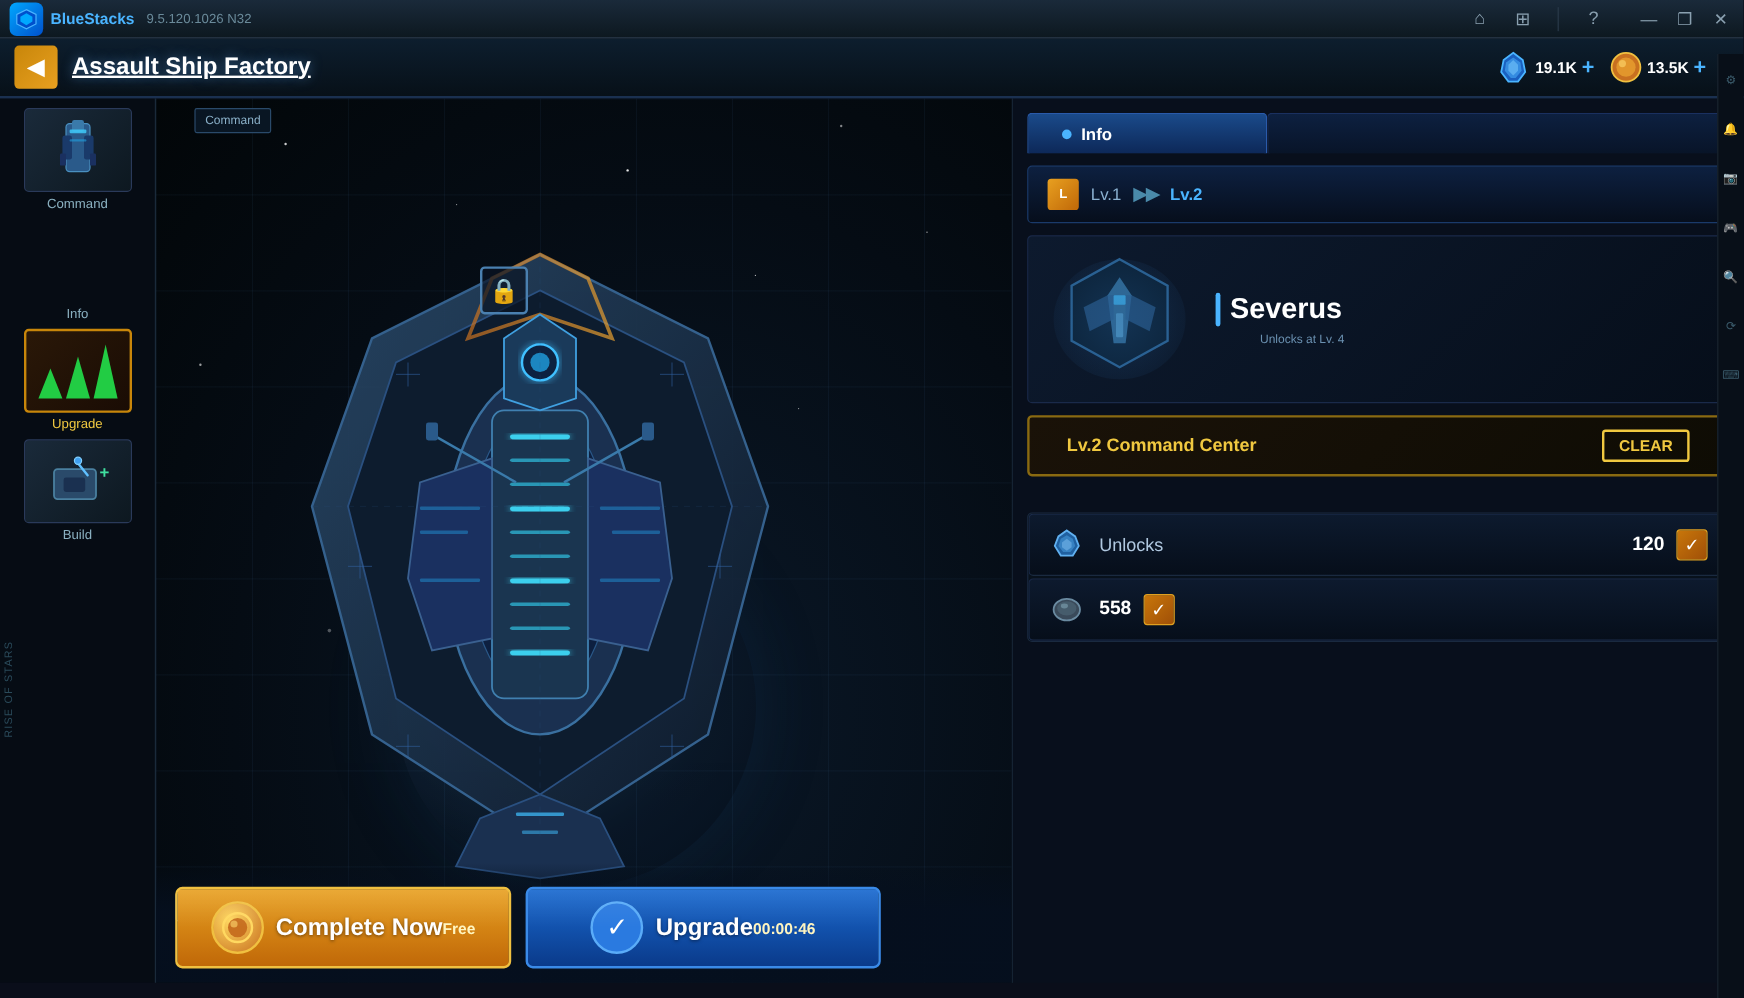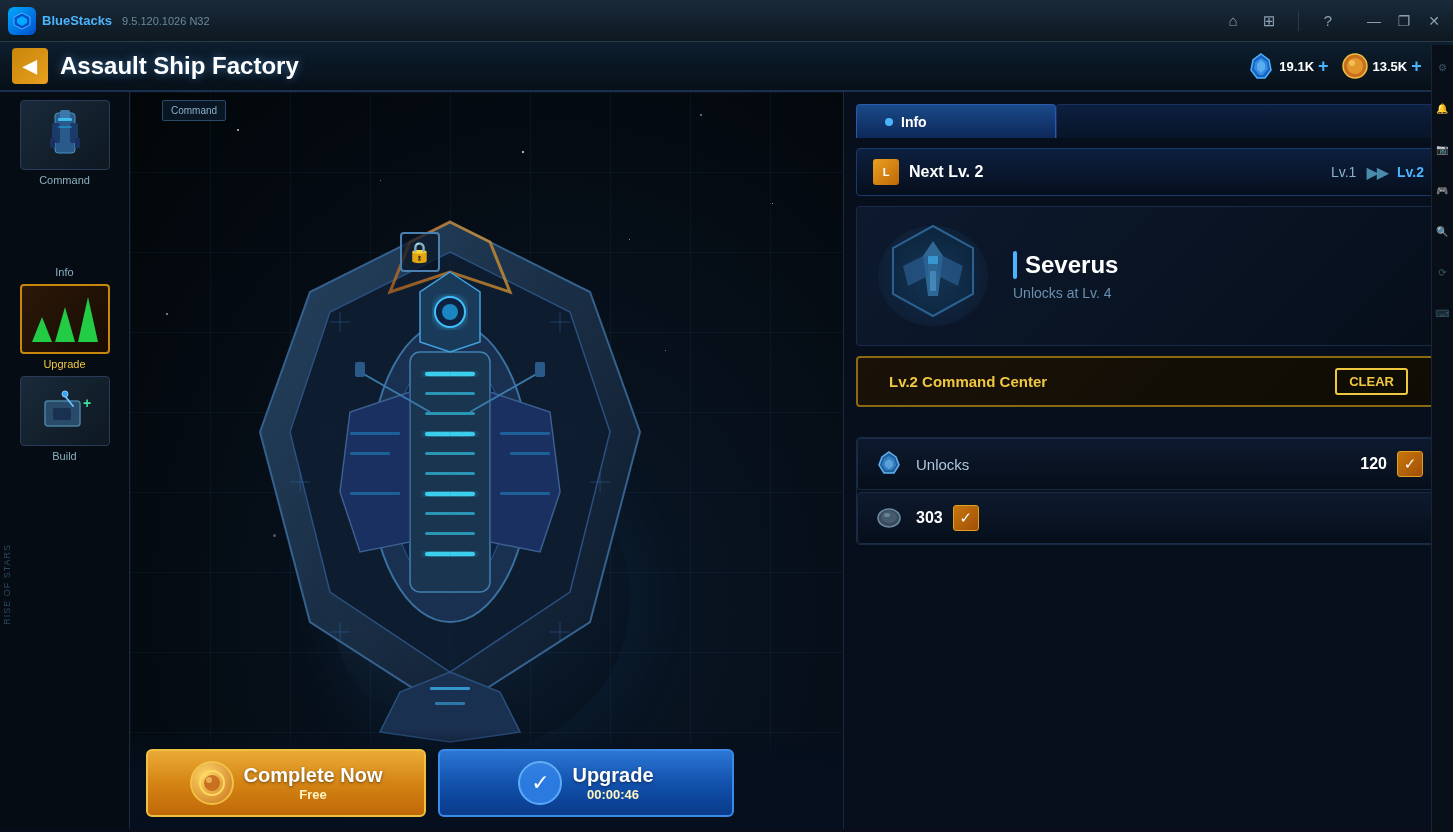--- a/index.html
+++ b/index.html
@@ -8,21 +8,21 @@
       height: 832px;
       overflow: hidden;
       font-family: 'Arial', sans-serif;
       background: #0a0e1a;
       position: relative;
     }
 
     
     #topbar {
       width: 100%;
-      height: 42px;
+      height: 32px;
       background: linear-gradient(180deg, #1a2a3a 0%, #0d1820 100%);
       display: flex;
       align-items: center;
       padding: 0 8px;
       border-bottom: 1px solid #2a3a4a;
       position: relative;
       z-index: 100;
     }
     #topbar .bluestacks-logo {
       display: flex;
@@ -111,24 +111,25 @@
       align-items: center;
       justify-content: center;
       color: white;
       font-size: 18px;
       cursor: pointer;
       margin-right: 12px;
       font-weight: bold;
     }
     .game-title {
       color: white;
-      font-size: 24px;
+      font-size: 20px;
       font-weight: bold;
       text-shadow: 0 0 10px rgba(100,180,255,0.5);
       flex: 1;
+      text-decoration: underline;
     }
     .resource-bar {
       display: flex;
       align-items: center;
       gap: 12px;
     }
     .resource-item {
       display: flex;
       align-items: center;
       gap: 4px;
@@ -326,21 +327,21 @@
       border-radius: 50%;
       border: 2px solid #f0c040;
       margin-right: 10px;
       display: flex;
       align-items: center;
       justify-content: center;
       font-size: 20px;
     }
     .btn-text-block {
       display: flex;
-      flex-direction: column;
+      flex-direction: row;
       align-items: center;
     }
     .btn-main-text {
       color: white;
       font-size: 20px;
       font-weight: bold;
       text-shadow: 0 1px 3px rgba(0,0,0,0.5);
     }
     .btn-sub-text {
       color: #fff5c0;
@@ -495,22 +496,23 @@
       gap: 8px;
     }
     .ship-name-bar {
       width: 4px;
       height: 28px;
       background: #4ab4ff;
       border-radius: 2px;
     }
     .ship-unlock-text {
       color: #6a90b0;
-      font-size: 14px;
+      font-size: 10px;
       margin-top: 6px;
+      margin-left: 37px;
     }
 
     
     .requirement-card {
       background: linear-gradient(135deg, #1a1208, #0e0c04);
       border: 2px solid #8a6a10;
       border-radius: 4px;
       padding: 10px 31px;
       display: flex;
       align-items: center;
@@ -902,21 +904,20 @@
     <div class="info-tabs">
       <div class="info-tab-active">
         <div class="info-tab-dot"></div>
         <span>Info</span>
       </div>
       <div class="info-tab-inactive"></div>
     </div>
 
     <div class="next-level-card">
       <div class="level-badge">L</div>
-      <span class="next-lv-text">Next Lv. 2</span>
       <div class="lv-arrow">
         <span class="lv-current">Lv.1</span>
         <span class="lv-dots" style="color:#4a8aaa;font-size:16px;margin:0 4px;">▶▶</span>
         <span class="lv-next">Lv.2</span>
       </div>
     </div>
 
     <div class="ship-preview-card">
       <div class="ship-hex-container">
         
@@ -964,21 +965,21 @@
       </div>
 
       <div class="resource-card">
         <div class="res-icon">
           <svg width="30" height="30" viewBox="0 0 30 30">
             <ellipse cx="15" cy="15" rx="11" ry="9" fill="#3a4a5a" stroke="#6a8aa0" stroke-width="1.5"></ellipse>
             <ellipse cx="15" cy="14" rx="8" ry="6" fill="#4a6070" opacity="0.8"></ellipse>
             <ellipse cx="13" cy="12" rx="3" ry="2" fill="#8ab0c0" opacity="0.5"></ellipse>
           </svg>
         </div>
-        <span class="res-amount">303</span>
+        <span class="res-amount">558</span>
         <div class="res-check">✓</div>
       </div>
     </div>
 
   </div>
 </div>
 
 <div class="right-toolbar">
   <div class="rt-btn">⚙</div>
   <div class="rt-btn">🔔</div>

